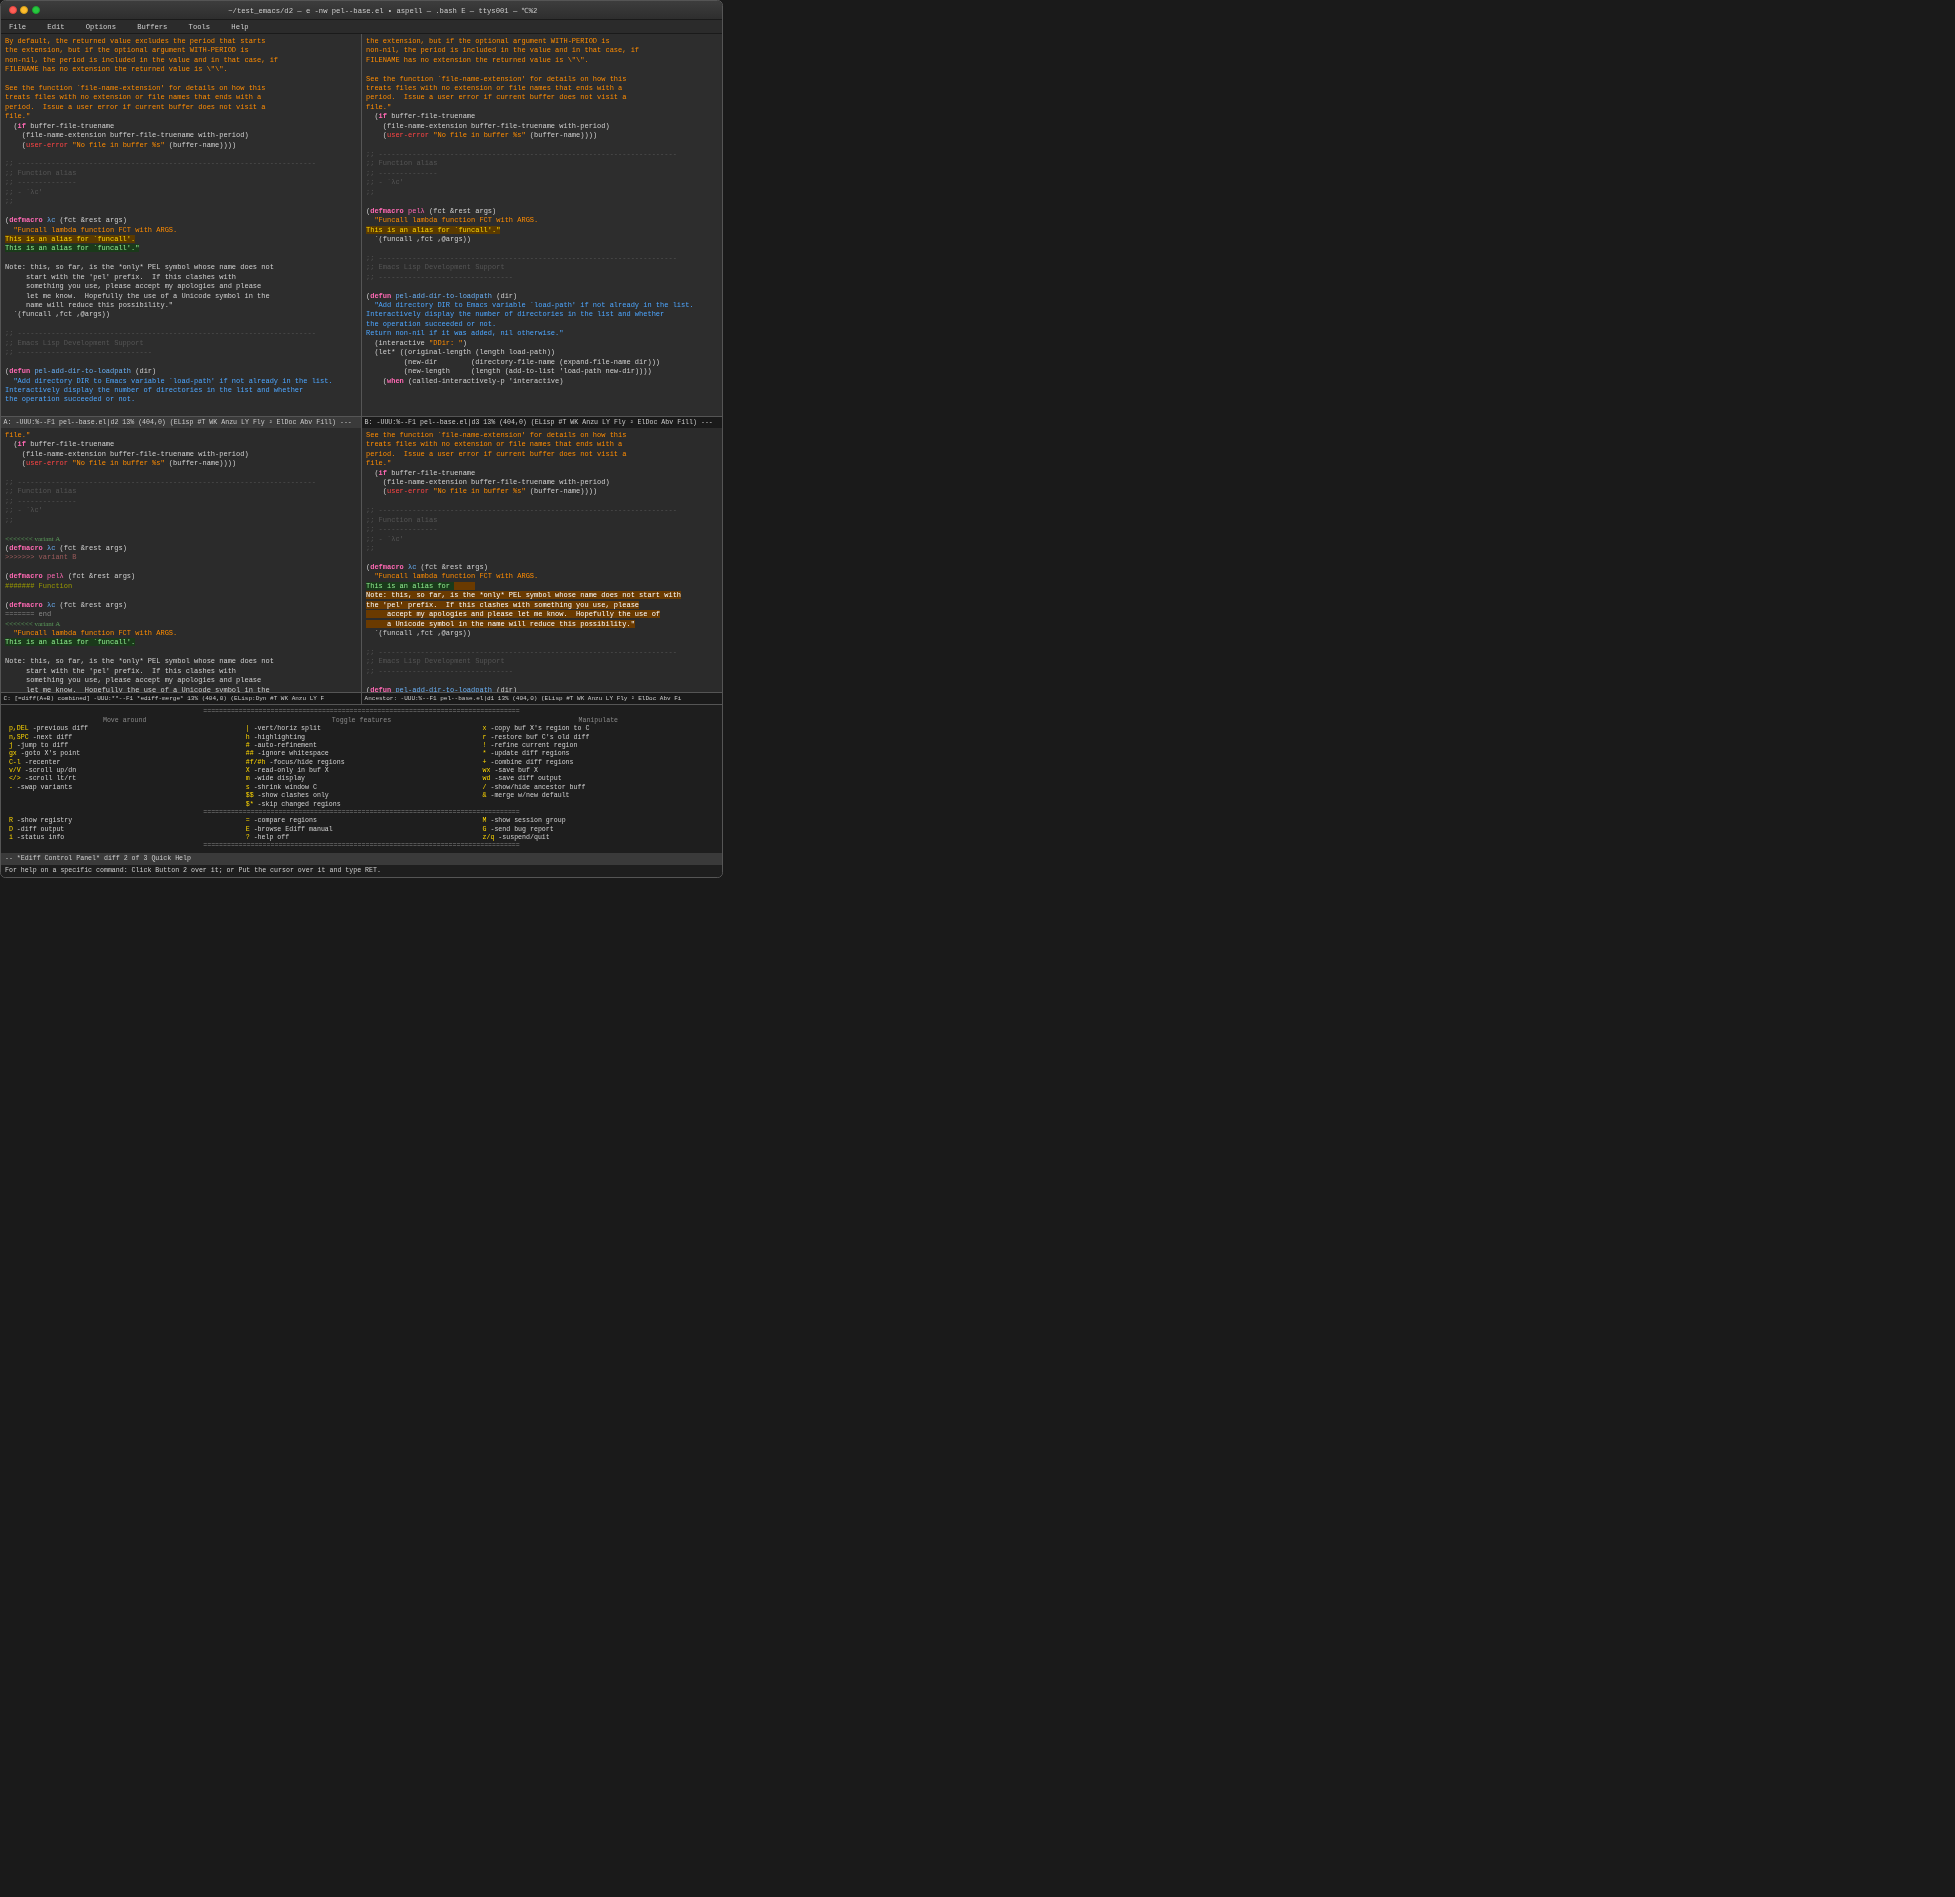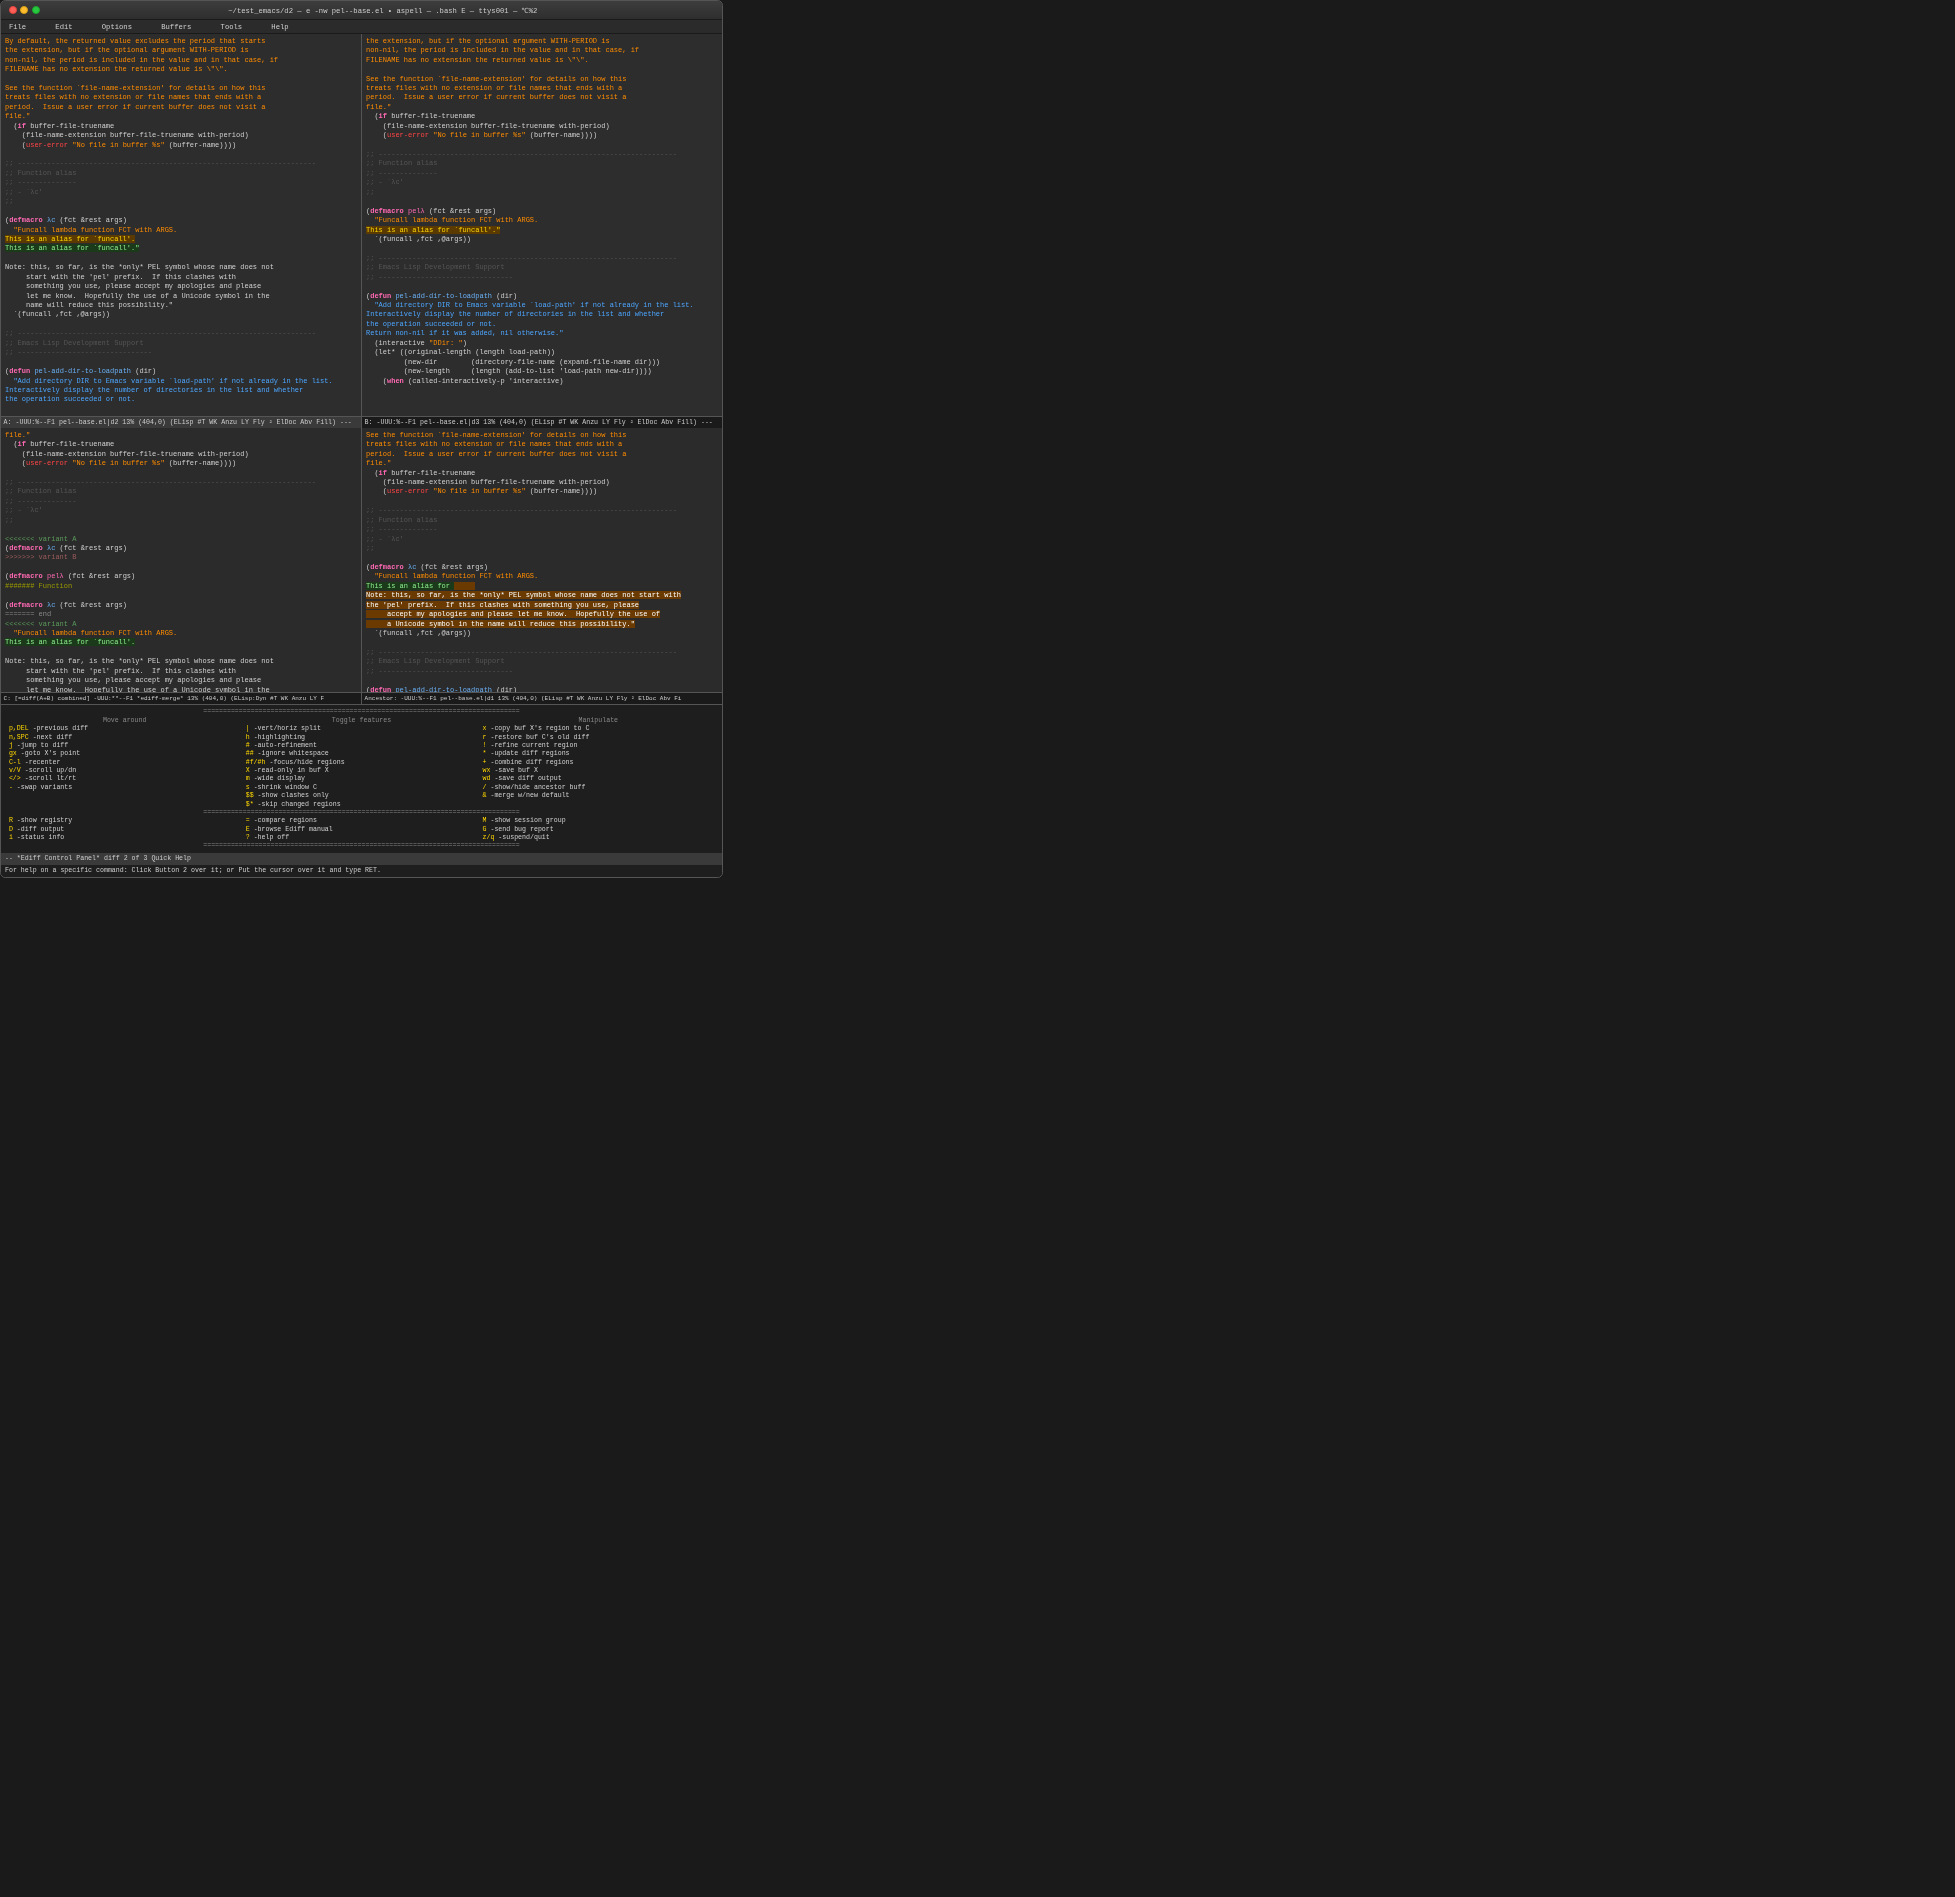--- a/index.html
+++ b/index.html
@@ -48,21 +48,21 @@
       flex: 1;
       text-align: center;
       color: #ccc;
       font-size: 7.2px;
     }
 
     .menubar {
       background: #2b2b2b;
       padding: 1.3px 5.3px;
       display: flex;
-      gap: 24px;
+      gap: 16px;
       border-bottom: 0.7px solid #1a1a1a;
     }
 
     .menubar-item {
       color: #d0d0d0;
       font-size: 7.2px;
       padding: 1.3px 2.6px;
       cursor: pointer;
     }
 
@@ -197,21 +197,21 @@
     .hl-this { background: #5a3a00; color: #ffd700; }
     .hl-alias { background: #1a3a1a; color: #90ee90; }
     .hl-blue-text { color: #6ab0f5; }
     .hl-orange { color: #ff8c00; }
     .hl-red-err { color: #ff4444; }
 
     .sep-line { color: #555; }
 
     
     .eq-marker { color: #888; margin-top: 16px; }
-    .lt-marker { color: #5a9a5a; }
+    .lt-marker { color: #5a9a5a; font-family: Liberation Serif, serif; }
     .gt-marker { color: #9a5a5a; }
     .hash-marker { color: #9a9a00; }
 
   </style>
 </head>
 <body>
 
 <div class="window">
 
   <div class="titlebar">

